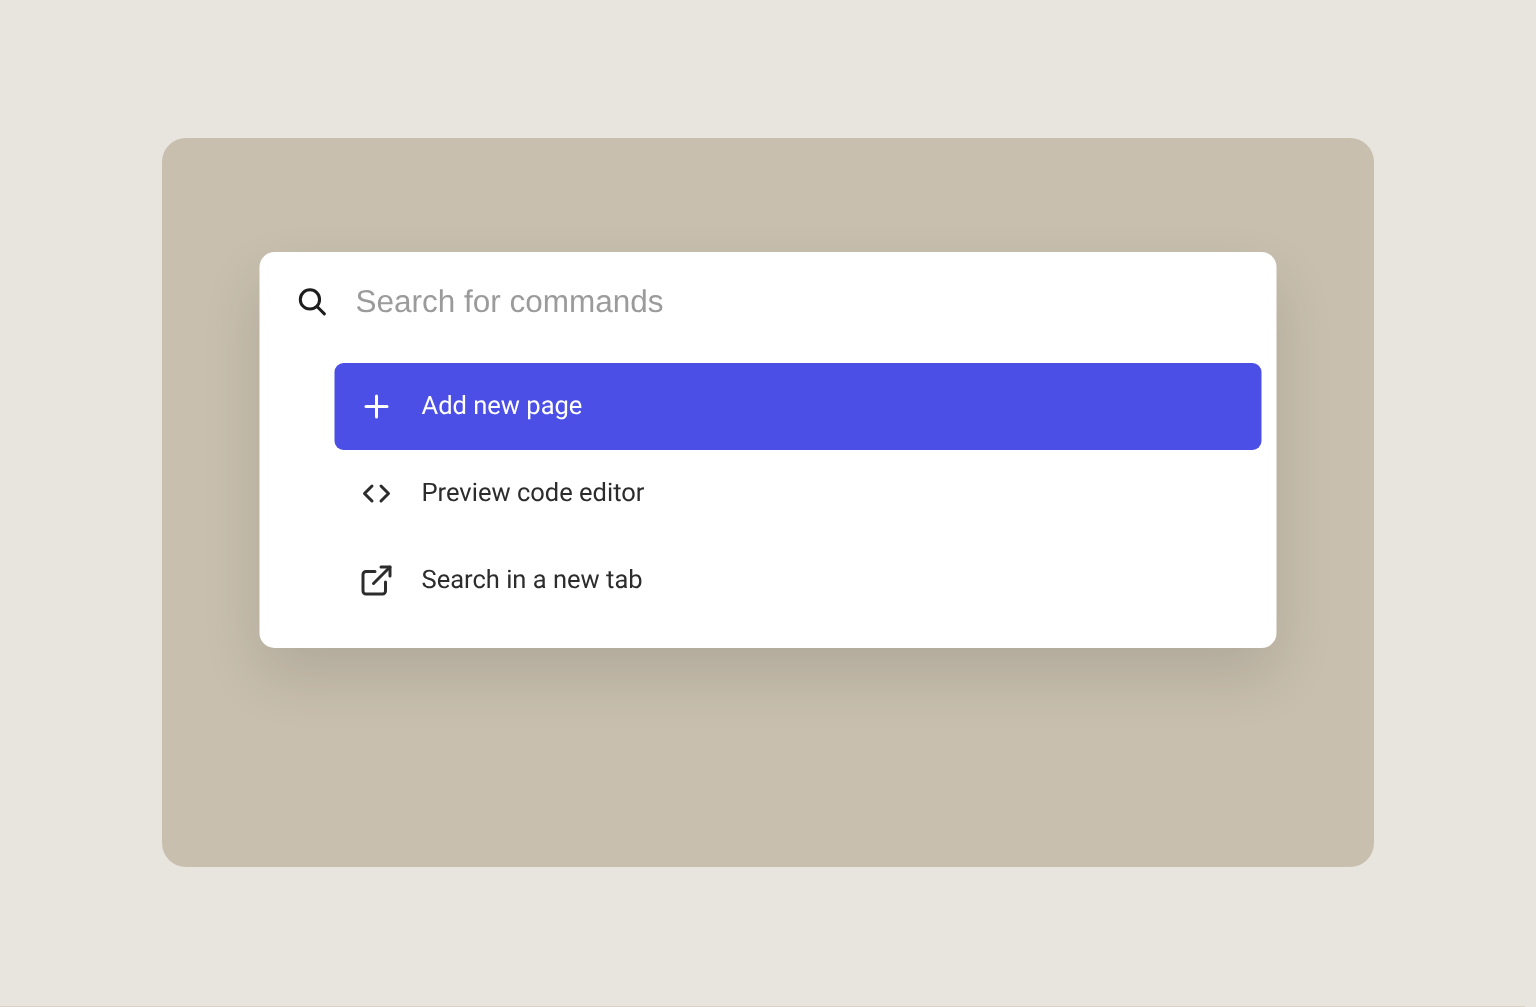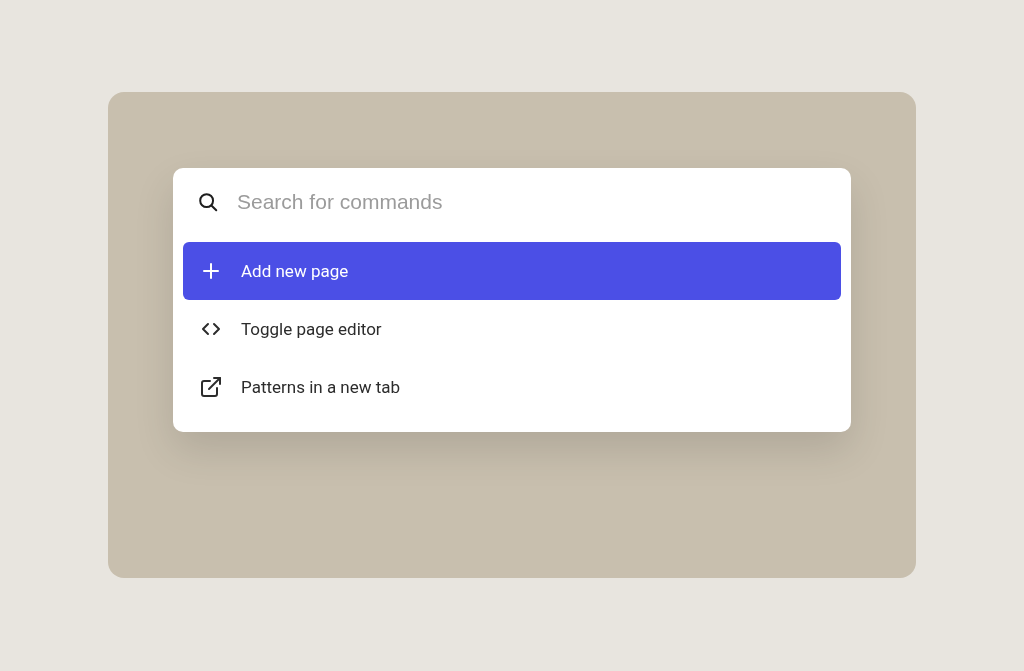--- a/index.html
+++ b/index.html
@@ -29,21 +29,21 @@
     }
     .command-palette {
       width: 678px;
       background: #ffffff;
       border-radius: 10px;
       box-shadow: 0 18px 40px rgba(0,0,0,0.12);
       overflow: hidden;
     }
     .search-row {
       display: flex;
-      align-items: center;
+      align-items: flex-start;
       padding: 22px 24px 20px 24px;
       gap: 18px;
     }
     .search-icon {
       width: 22px;
       height: 22px;
       flex-shrink: 0;
       color: #1e1e1e;
     }
     .search-input {
@@ -62,20 +62,21 @@
     }
     .command-item {
       display: flex;
       align-items: center;
       gap: 18px;
       padding: 17px 16px;
       border-radius: 6px;
       cursor: pointer;
       color: #2c2c2c;
       font-size: 17px;
+      margin-left: 40px;
     }
     .command-item.selected {
       background: #4b4fe6;
       color: #ffffff;
     }
     .command-icon {
       width: 24px;
       height: 24px;
       flex-shrink: 0;
       display: flex;
@@ -119,30 +120,30 @@
         <span class="command-label">Add new page</span>
       </div>
 
       <div class="command-item">
         <span class="command-icon">
           <svg viewBox="0 0 24 24" fill="none" stroke="currentColor" stroke-width="2" stroke-linecap="round" stroke-linejoin="round">
             <polyline points="9 7 4 12 9 17"></polyline>
             <polyline points="15 7 20 12 15 17"></polyline>
           </svg>
         </span>
-        <span class="command-label">Toggle page editor</span>
+        <span class="command-label">Preview code editor</span>
       </div>
 
       <div class="command-item">
         <span class="command-icon">
           <svg viewBox="0 0 24 24" fill="none" stroke="currentColor" stroke-width="2" stroke-linecap="round" stroke-linejoin="round">
             <path d="M18 13v6a2 2 0 0 1-2 2H5a2 2 0 0 1-2-2V8a2 2 0 0 1 2-2h6"></path>
             <polyline points="15 3 21 3 21 9"></polyline>
             <line x1="10" y1="14" x2="21" y2="3"></line>
           </svg>
         </span>
-        <span class="command-label">Patterns in a new tab</span>
+        <span class="command-label">Search in a new tab</span>
       </div>
 
 
     </div>
   </div>
 </div>
 
 </body></html>

